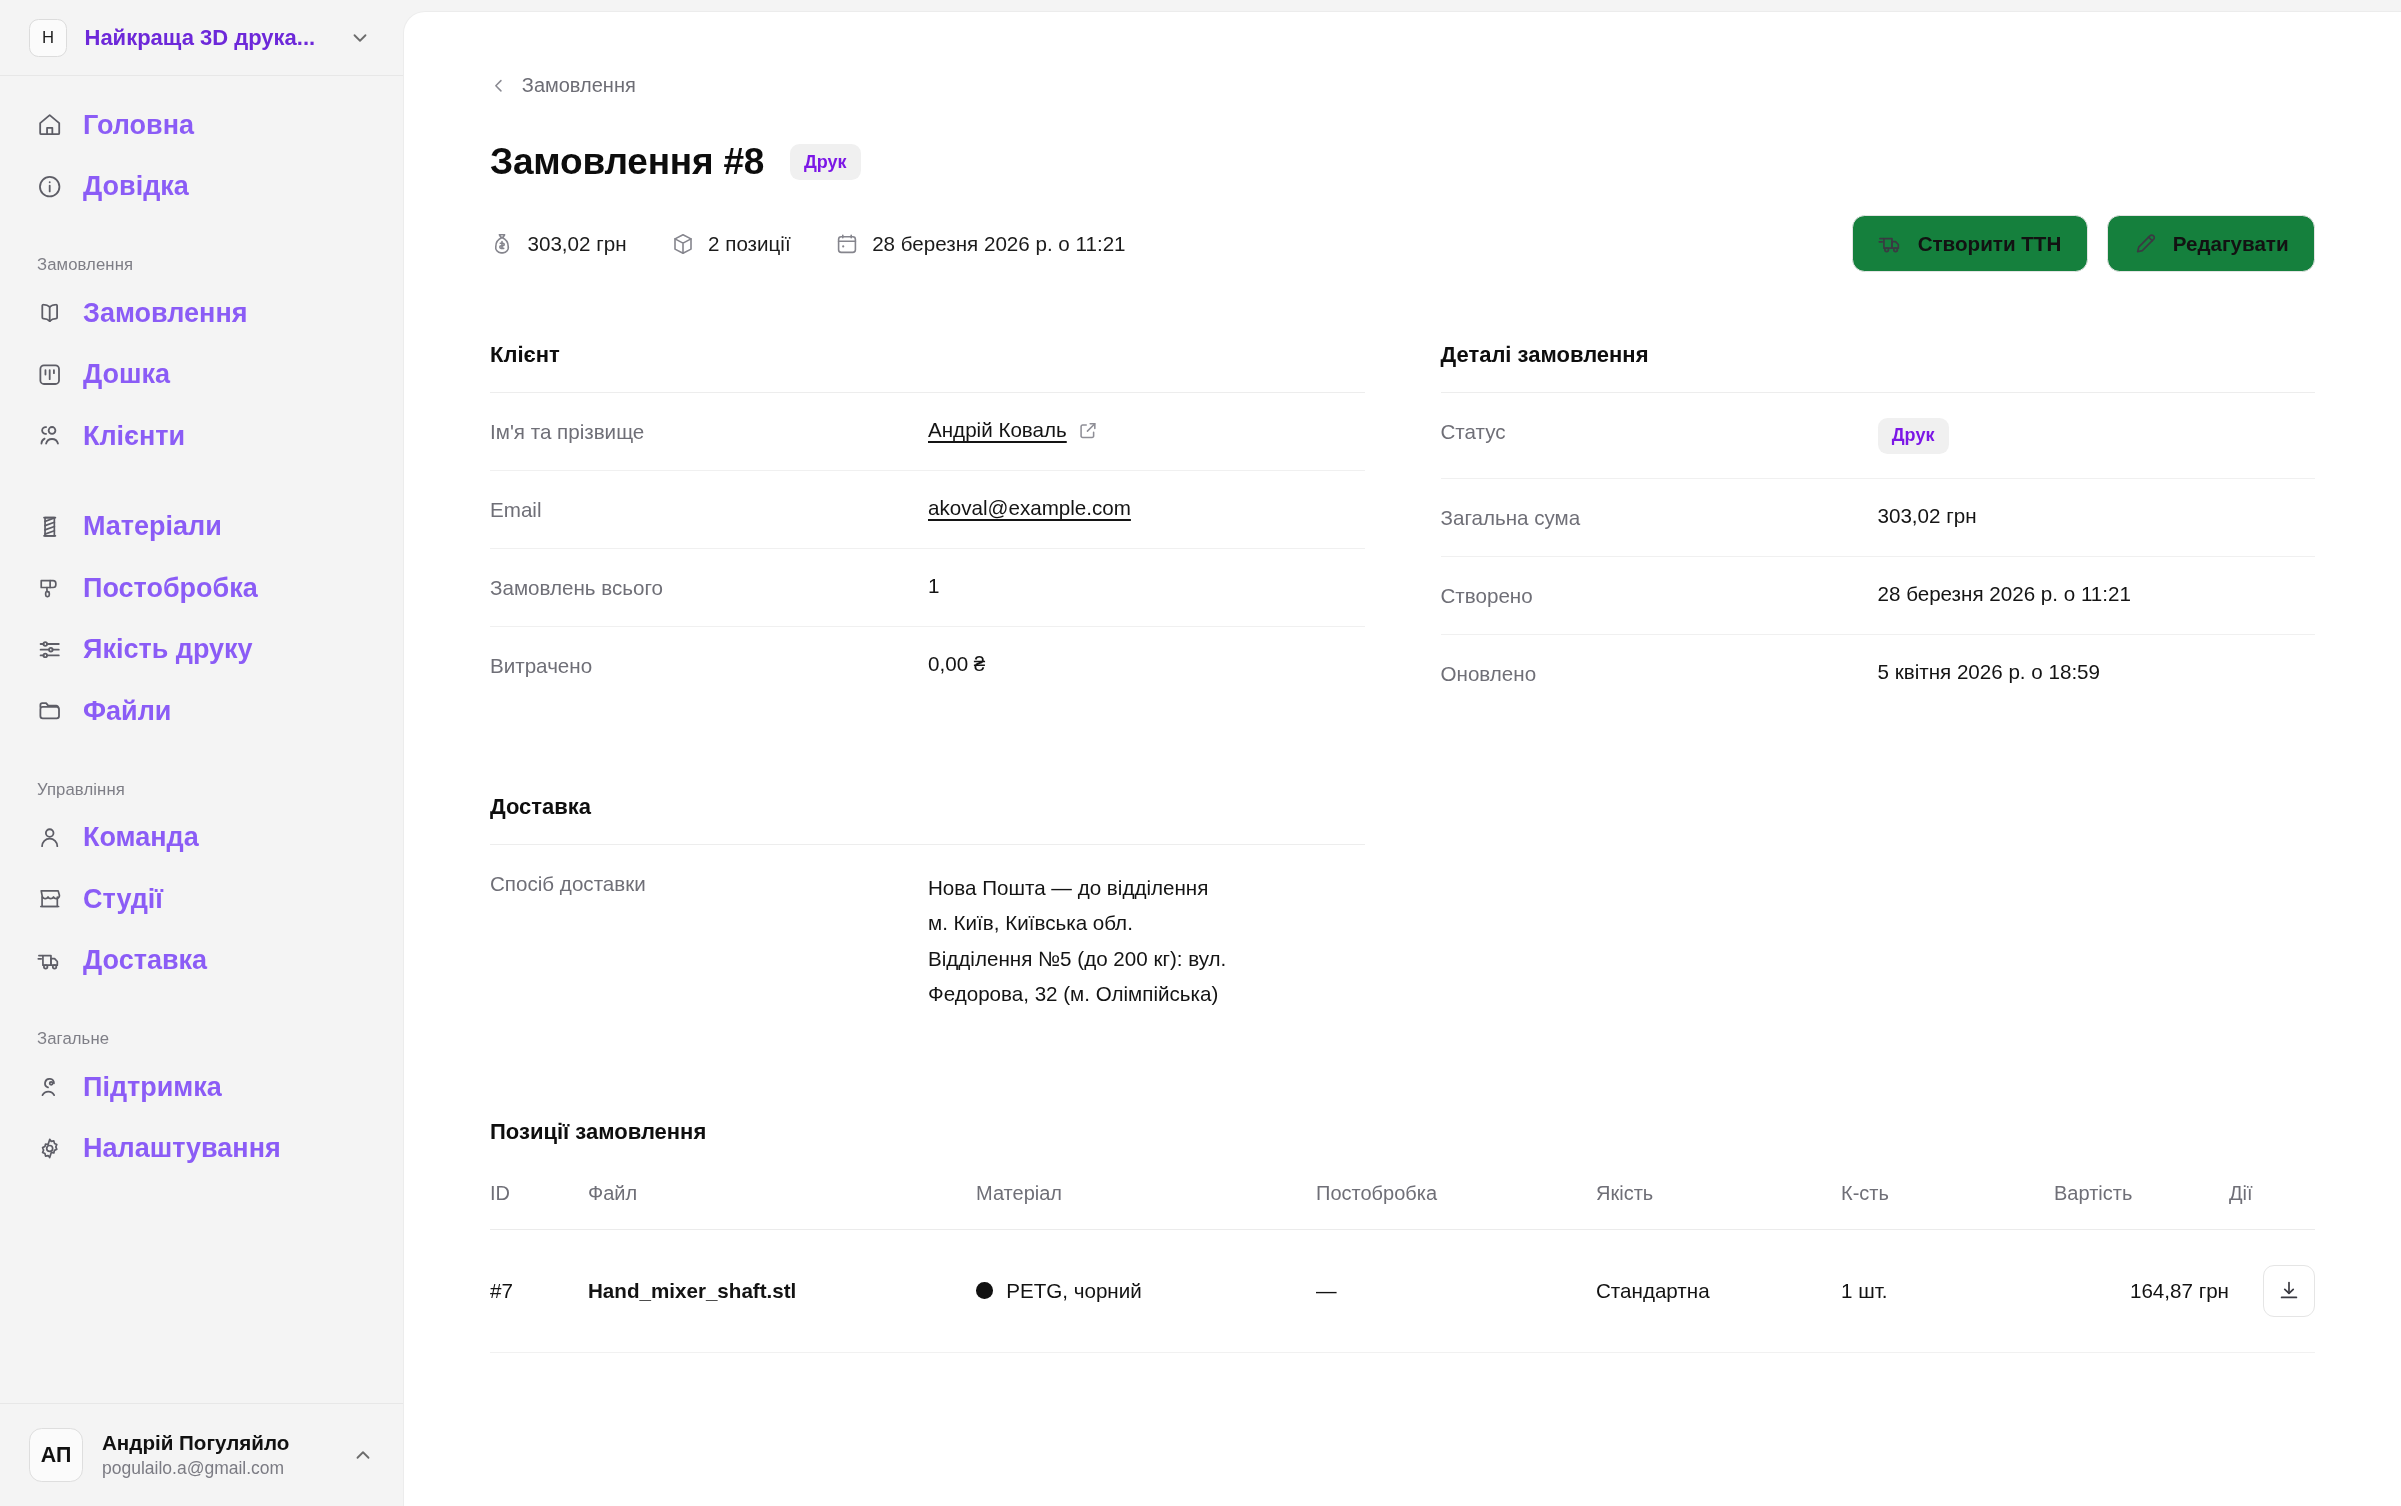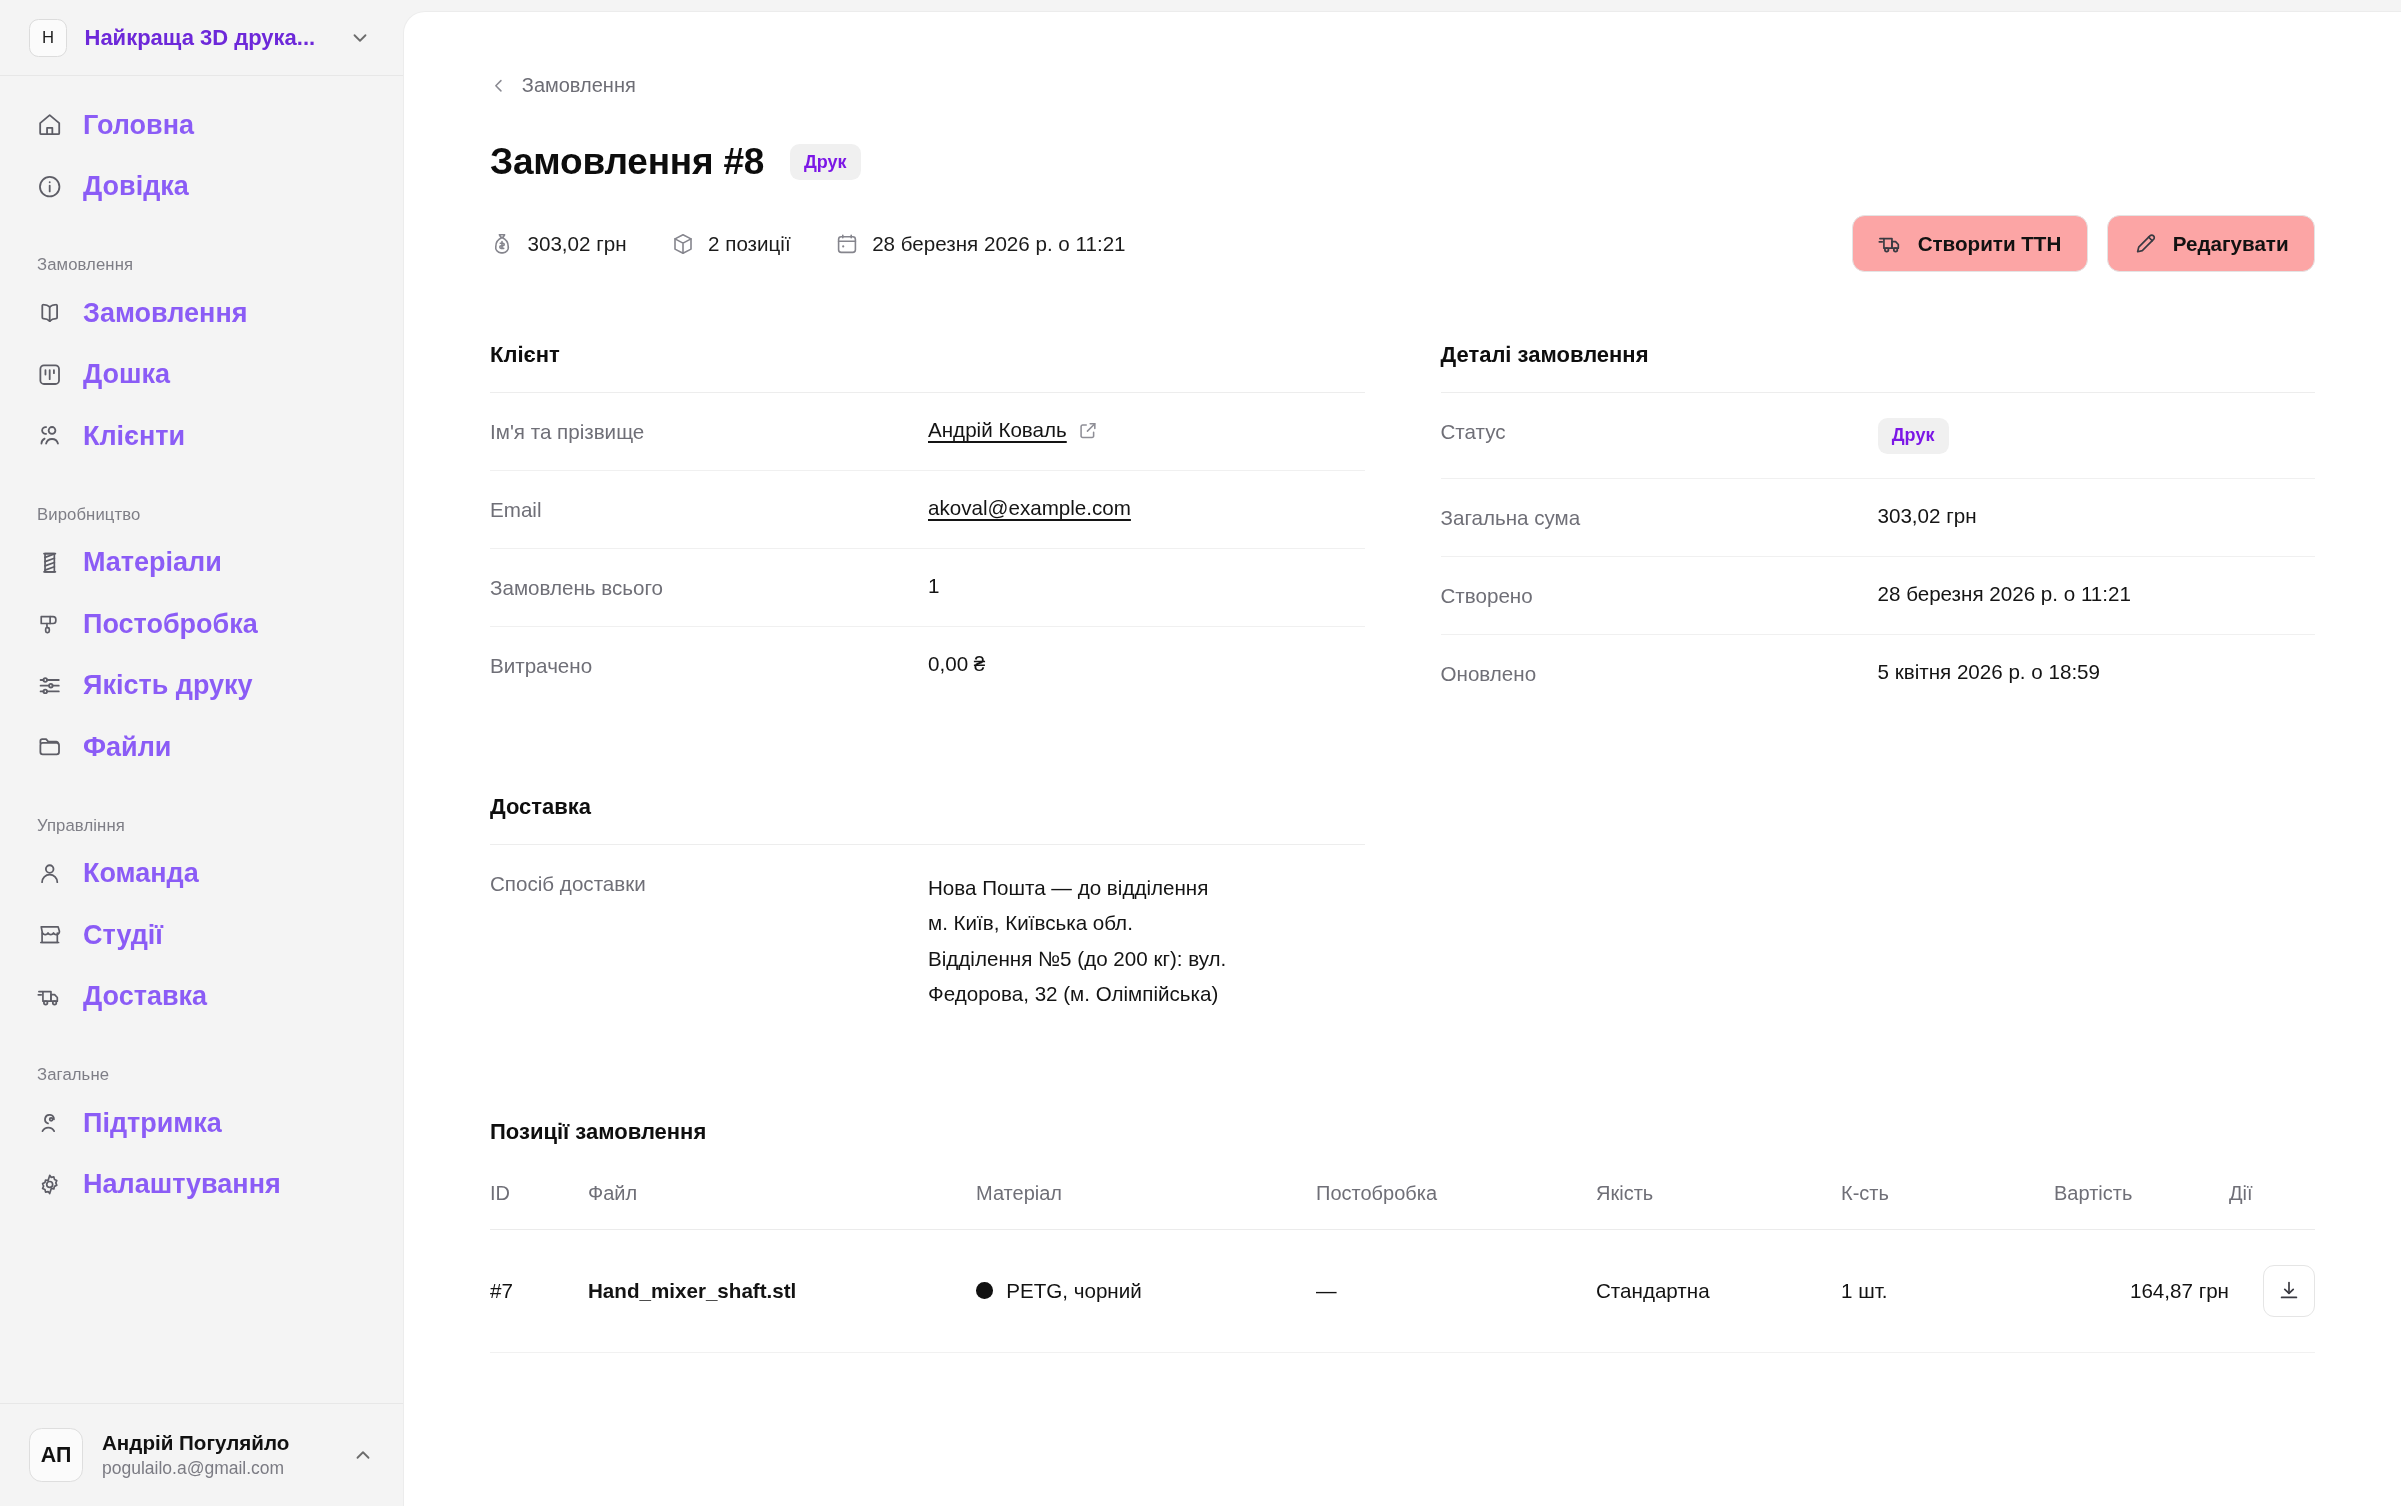--- a/index.html
+++ b/index.html
@@ -118,21 +118,21 @@
   .meta-row { display: flex; align-items: center; gap: 44px; }
   .meta-item { display: flex; align-items: center; gap: 13.5px; font-size: 20.6px; color: #1b1b1b; }
   .meta-item .ico { width: 24px; height: 24px; flex: 0 0 24px; color: #85858d; }
   .meta-item .ico svg { width: 100%; height: 100%; display: block; }
 
   .actions { display: flex; gap: 19px; }
   .btn {
     display: inline-flex; align-items: center; gap: 14.3px;
     height: 57px; padding: 0 25.4px;
     border: 1.2px solid #e4e4e4; border-radius: 12.7px;
-    background: #fca5a5; cursor: pointer;
+    background: #15803d; cursor: pointer;
     font-size: 20.6px; font-weight: 700; color: #121212;
     font-family: inherit;
   }
   .btn .ico { width: 25.4px; height: 25.4px; flex: 0 0 25.4px; color: #3a3a42; }
   .btn .ico svg { width: 100%; height: 100%; display: block; }
 
   
   .cols { display: flex; gap: 76px; margin-top: 70px; }
   .col { flex: 1 1 0; min-width: 0; }
   .section-head {
@@ -268,21 +268,20 @@
                 <path d="M4.2 19.4a5.4 5.4 0 0 1 3-4.6"></path>
               </svg>
           </span>
           <span class="lbl">Клієнти</span>
         </div>
       </div>
 
       <div class="nav-spacer"></div>
 
       <div class="nav-group">
-        <div class="nav-group-title">Виробництво</div>
         <div class="nav-item">
           <span class="ico">
             <svg viewBox="0 0 24 24" fill="none" stroke="currentColor" stroke-width="1.6" stroke-linecap="round" stroke-linejoin="round">
                 <path d="M6.6 3.4h10.8M6.6 20.6h10.8"></path>
                 <rect x="7.6" y="3.4" width="8.8" height="17.2"></rect>
                 <path d="M7.6 7 16.4 3.8M7.6 11 16.4 7.8M7.6 15 16.4 11.8M7.6 19 16.4 15.8"></path>
               </svg>
           </span>
           <span class="lbl">Матеріали</span>
         </div>

